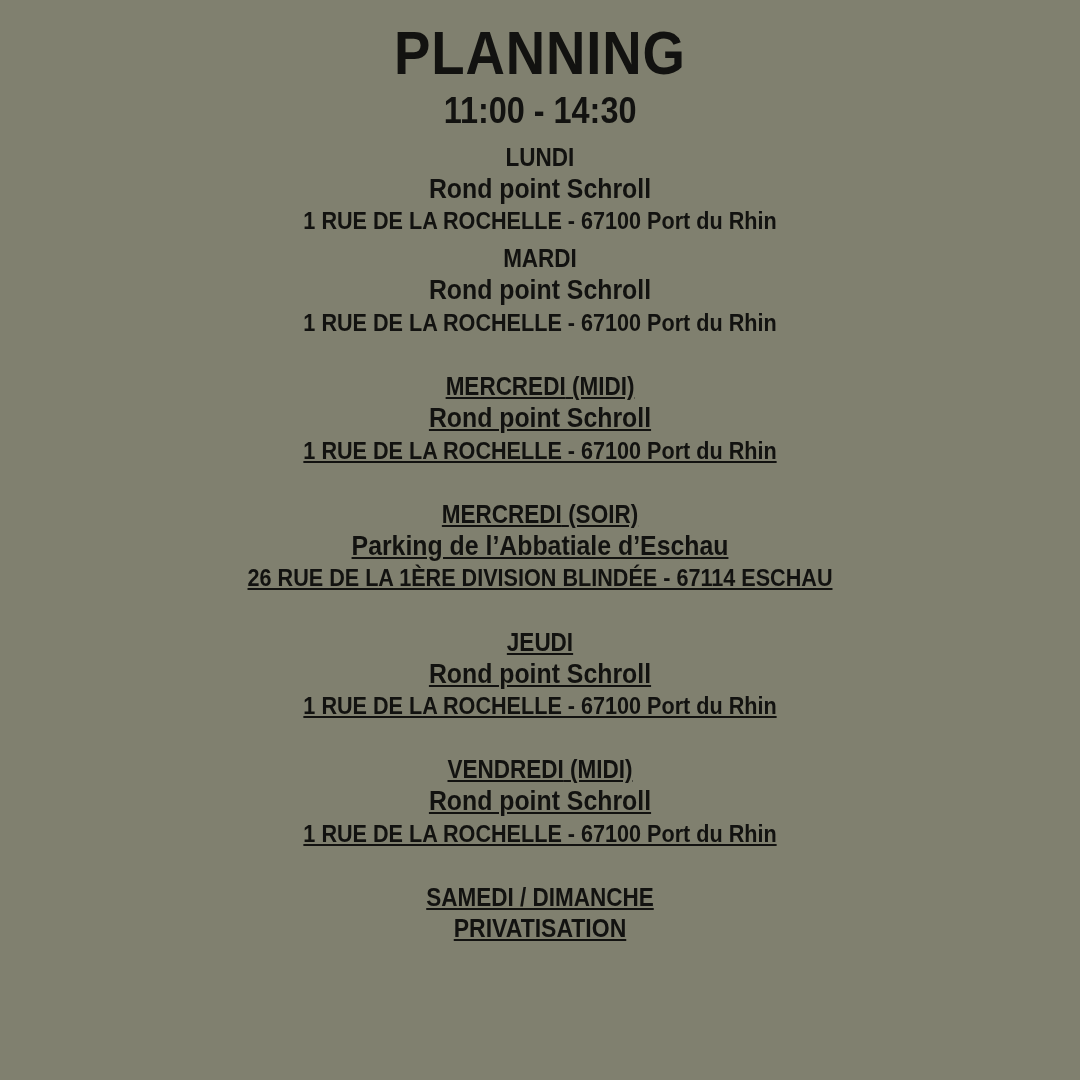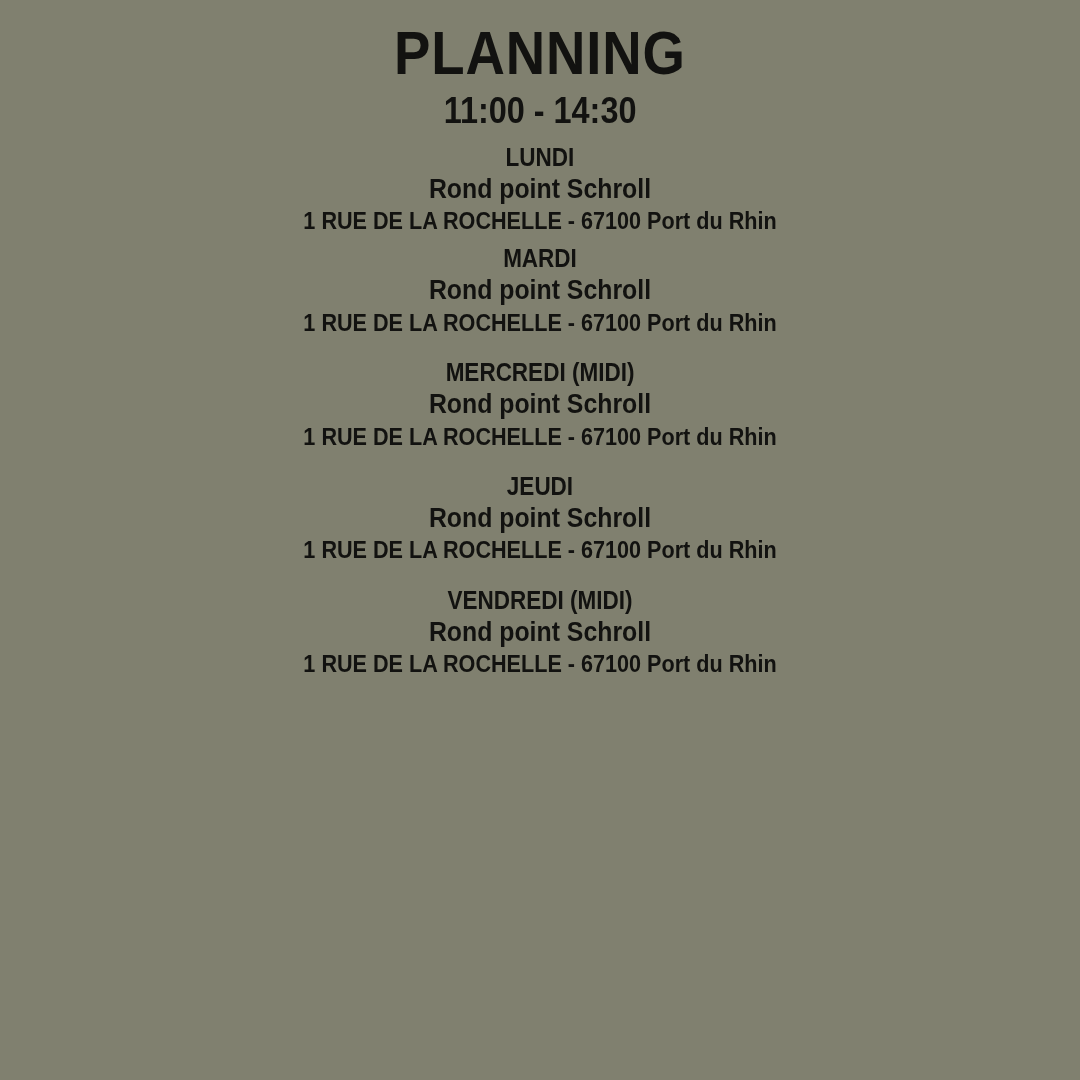--- a/index.html
+++ b/index.html
@@ -37,21 +37,22 @@
     font-weight: 700;
     line-height: 1.1;
     margin: 4px 0 10px 0;
     transform: scaleX(0.9);
   }
   .entry {
     width: 100%;
     margin-bottom: 6px;
   }
   .entry.gap-before {
-    margin-top: 12px;
+    margin-top: 26px;
+    text-decoration: underline;
   }
   .day {
     font-size: 25px;
     font-weight: 700;
     line-height: 1.28;
     transform: scaleX(0.9);
   }
   .day .part {
     font-weight: 800;
   }
@@ -97,33 +98,47 @@
 
   <div class="entry gap-before">
     <div class="day">
       <span>MERCREDI</span>
       <span class="part">(MIDI)</span>
     </div>
     <div class="place">Rond point Schroll</div>
     <div class="address">1 RUE DE LA ROCHELLE - 67100 Port du Rhin</div>
   </div>
 
+  <div class="entry gap-before">
+    <div class="day">
+      <span>MERCREDI</span>
+      <span class="part">(SOIR)</span>
+    </div>
+    <div class="place">Parking de l’Abbatiale d’Eschau</div>
+    <div class="address">26 RUE DE LA 1ÈRE DIVISION BLINDÉE - 67114 ESCHAU</div>
+  </div>
 
   <div class="entry gap-before">
     <div class="day">
       <span>JEUDI</span>
     </div>
     <div class="place">Rond point Schroll</div>
     <div class="address">1 RUE DE LA ROCHELLE - 67100 Port du Rhin</div>
   </div>
 
   <div class="entry gap-before">
     <div class="day">
       <span>VENDREDI</span>
       <span class="part">(MIDI)</span>
     </div>
     <div class="place">Rond point Schroll</div>
     <div class="address">1 RUE DE LA ROCHELLE - 67100 Port du Rhin</div>
   </div>
 
 
+  <div class="entry weekend gap-before">
+    <div class="day">
+      <span>SAMEDI / DIMANCHE</span>
+    </div>
+    <div class="place">PRIVATISATION</div>
+  </div>
 
 </div>
 
 </body></html>

